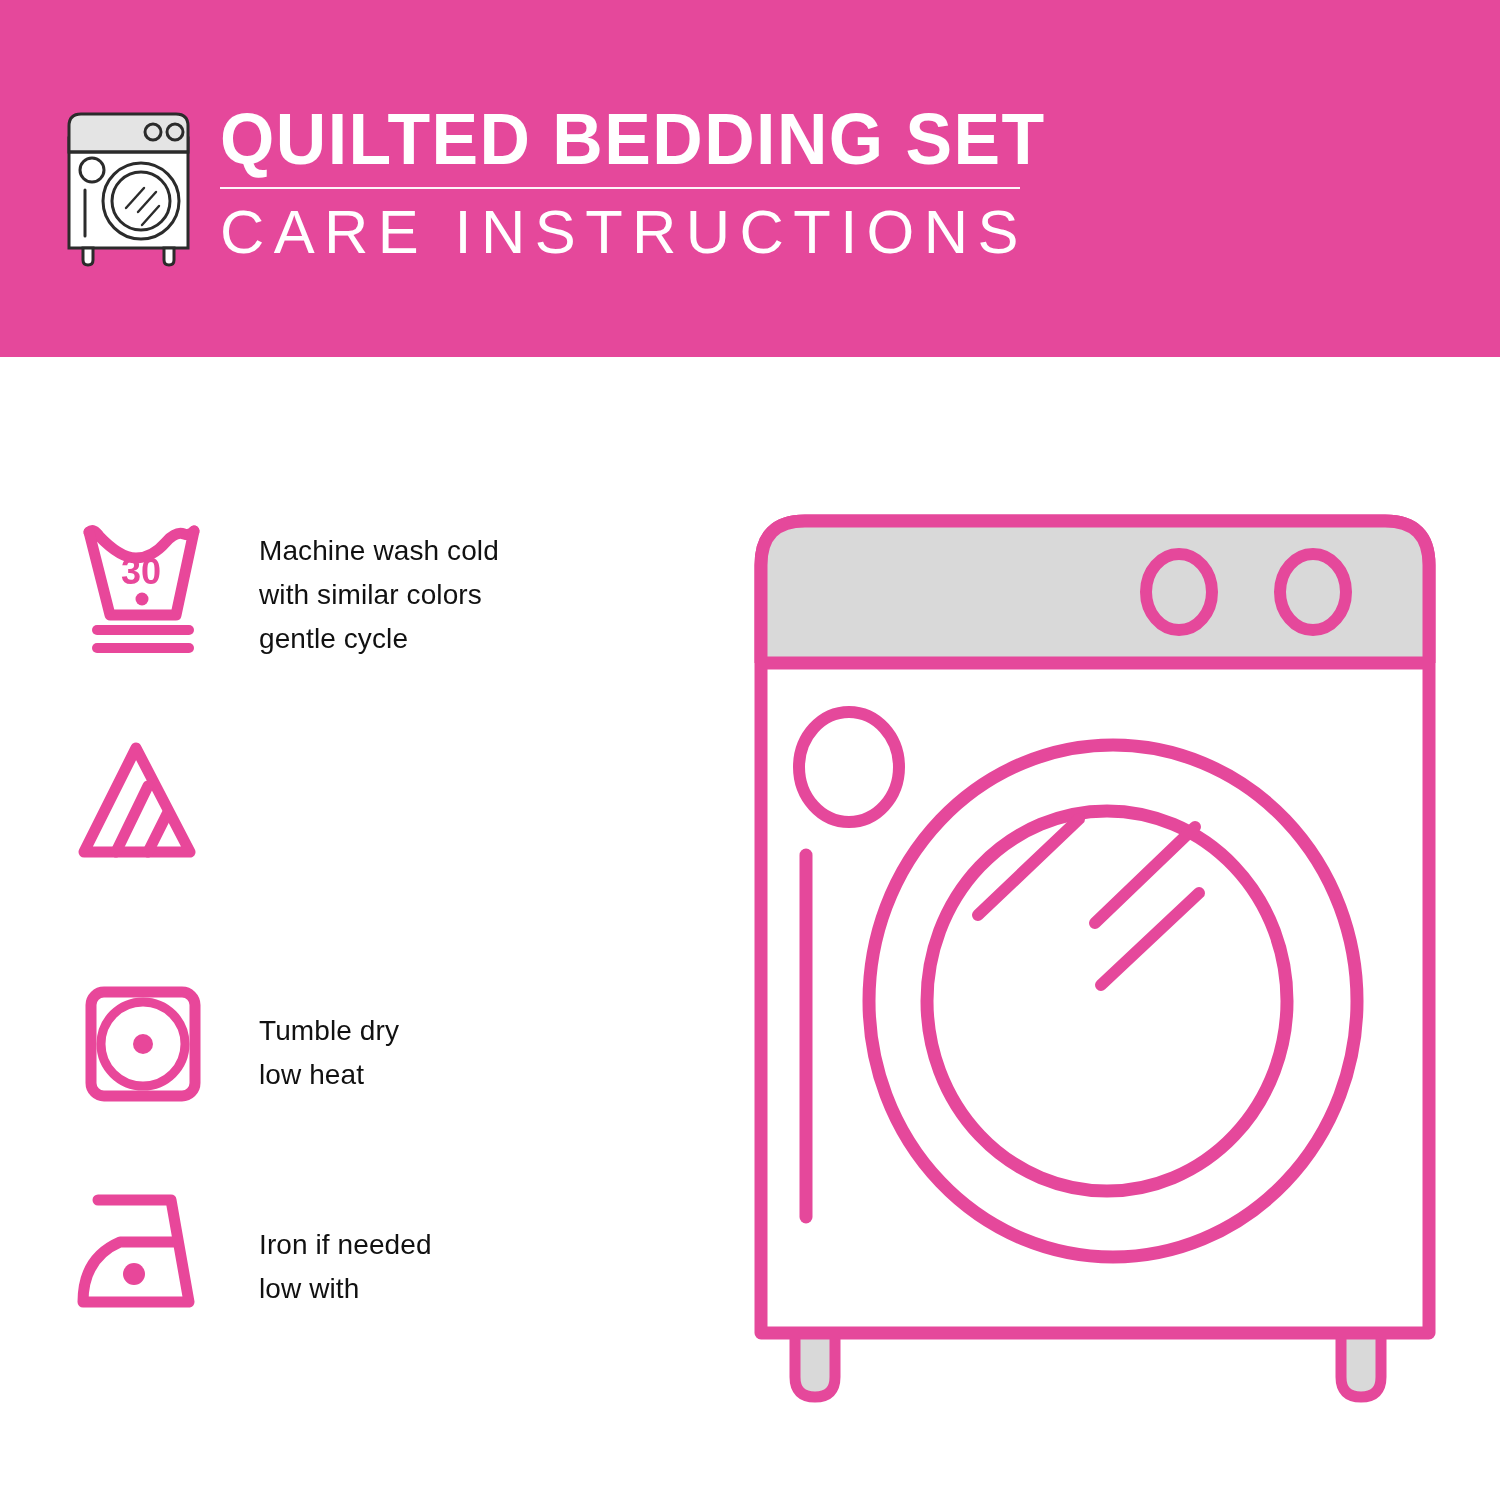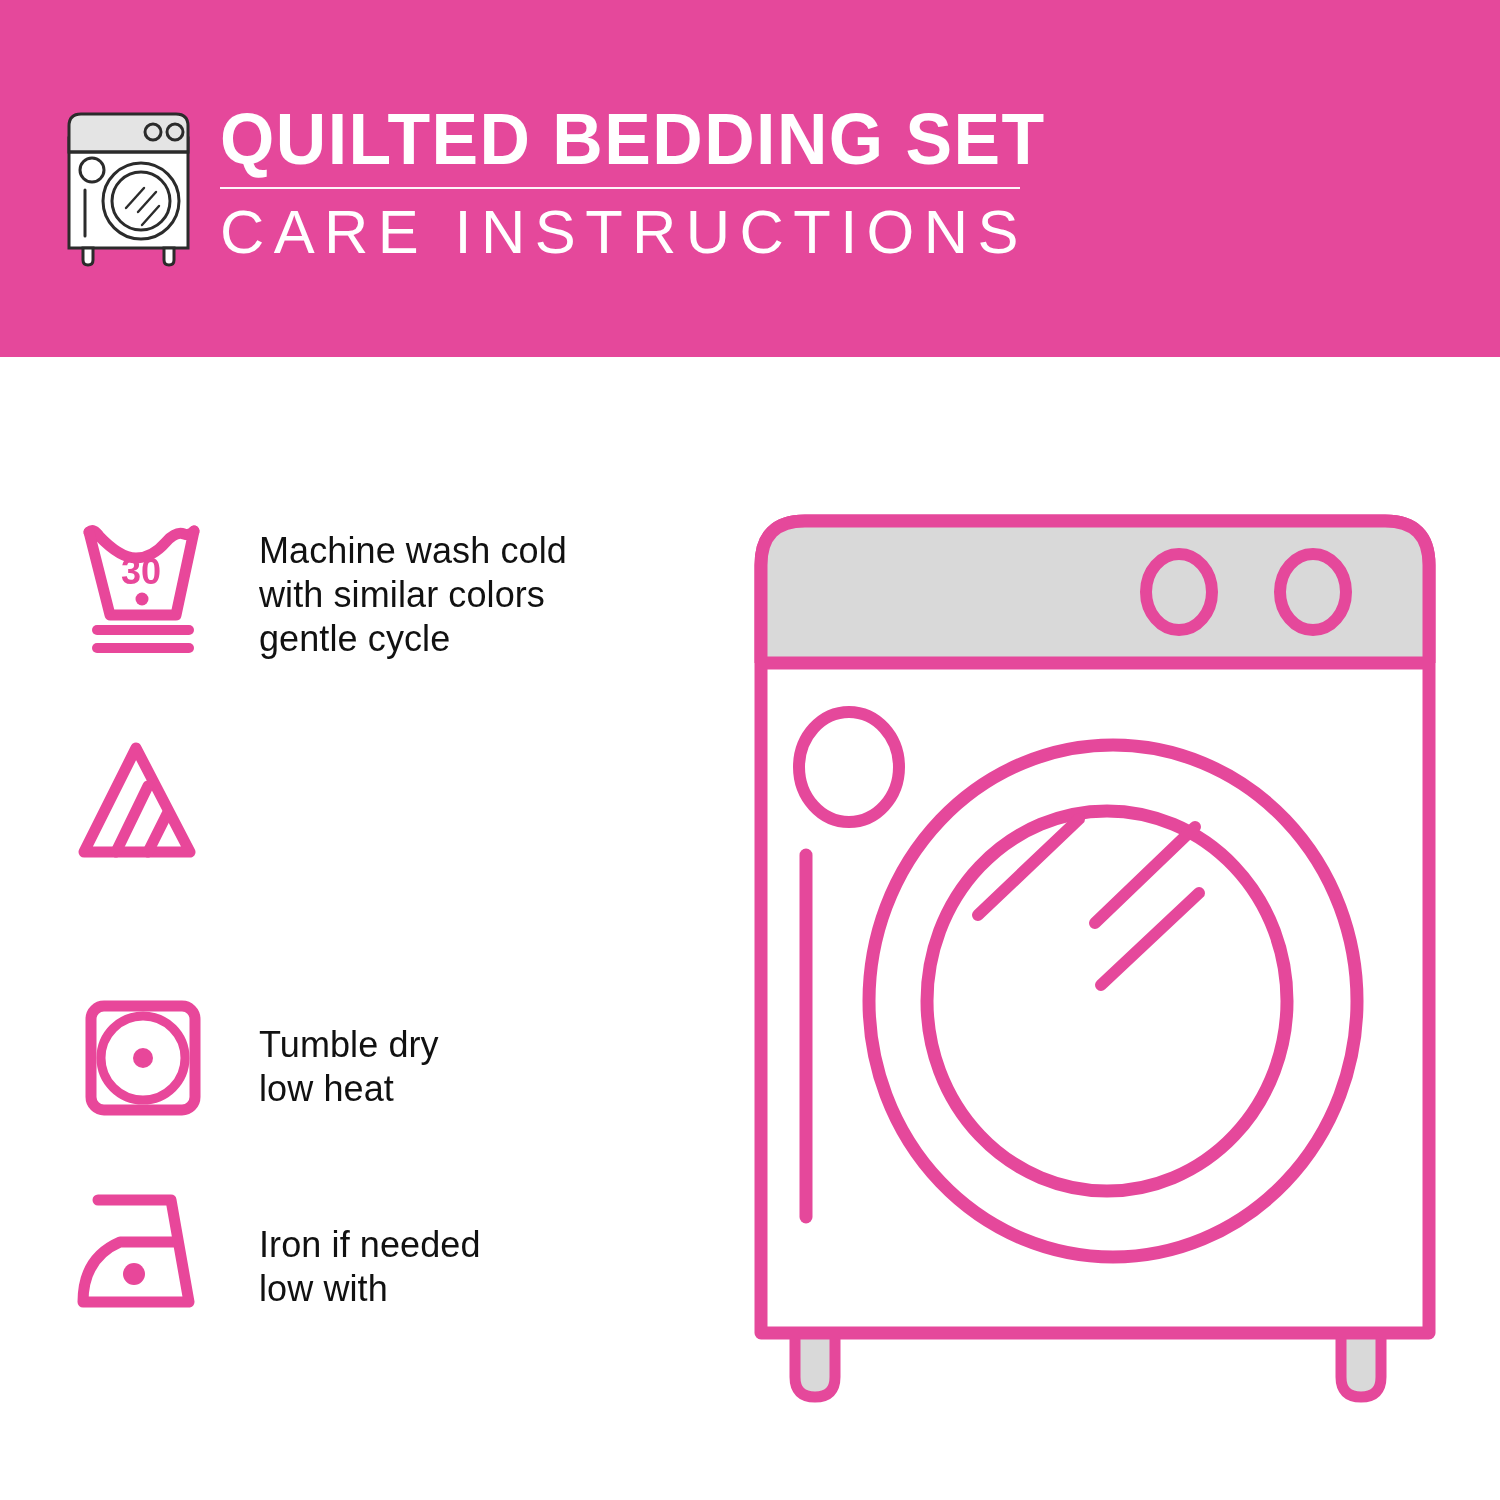--- a/index.html
+++ b/index.html
@@ -95,34 +95,34 @@
 
   .care-item {
     position: absolute;
     display: flex;
     align-items: center;
     left: 0;
   }
 
   .care-item.i0 { top: 0px; }
   .care-item.i1 { top: 218px; }
-  .care-item.i2 { top: 472px; }
+  .care-item.i2 { top: 458px; }
   .care-item.i3 { top: 672px; }
 
   .care-symbol {
     width: 165px;
     height: 150px;
     flex: 0 0 auto;
     display: block;
   }
 
   .care-label {
     margin-left: 22px;
     font-family: "Liberation Sans", sans-serif;
-    font-size: 36px;
+    font-size: 28px;
     line-height: 44px;
     color: #111111;
     font-weight: normal;
     letter-spacing: 0.1px;
     white-space: pre-line;
     margin-top: 16px;
   }
 
   
   .machine-wrap {

